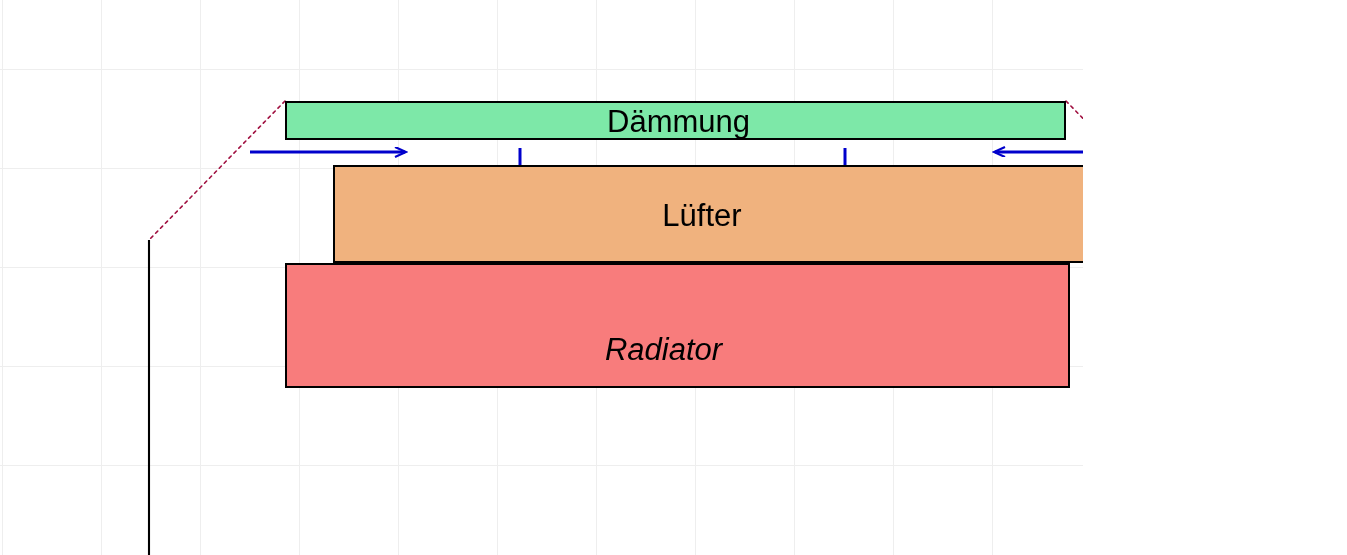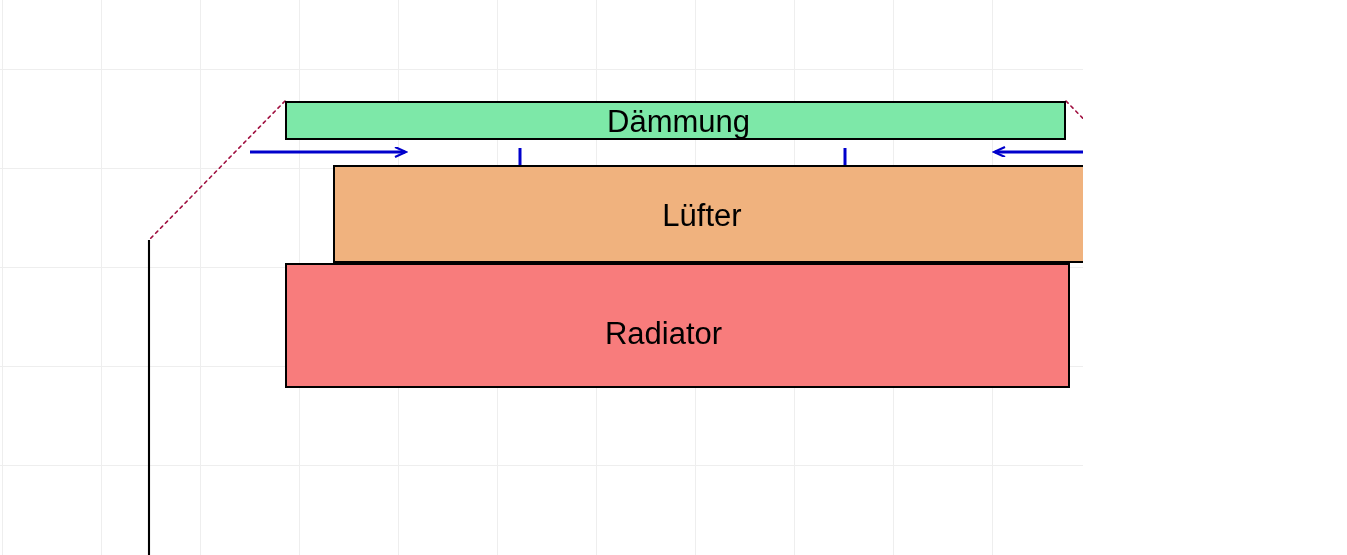--- a/index.html
+++ b/index.html
@@ -70,21 +70,22 @@
   }
   #box-radiator {
     left: 285px;
     top: 263px;
     width: 785px;
     height: 125px;
   }
   #box-radiator .layer-label {
     position: relative;
     left: -14px;
-    top: 8px;
+    top: 24px;
+    font-style: italic;
   }
 </style>
 </head>
 <body>
 
 <div id="canvas">
 
   <svg class="svg-layer" viewBox="0 0 1347 555" xmlns="http://www.w3.org/2000/svg">
     <defs>
       <marker id="arrow-right" markerWidth="14" markerHeight="14" refX="11" refY="5" orient="auto" markerUnits="userSpaceOnUse">

